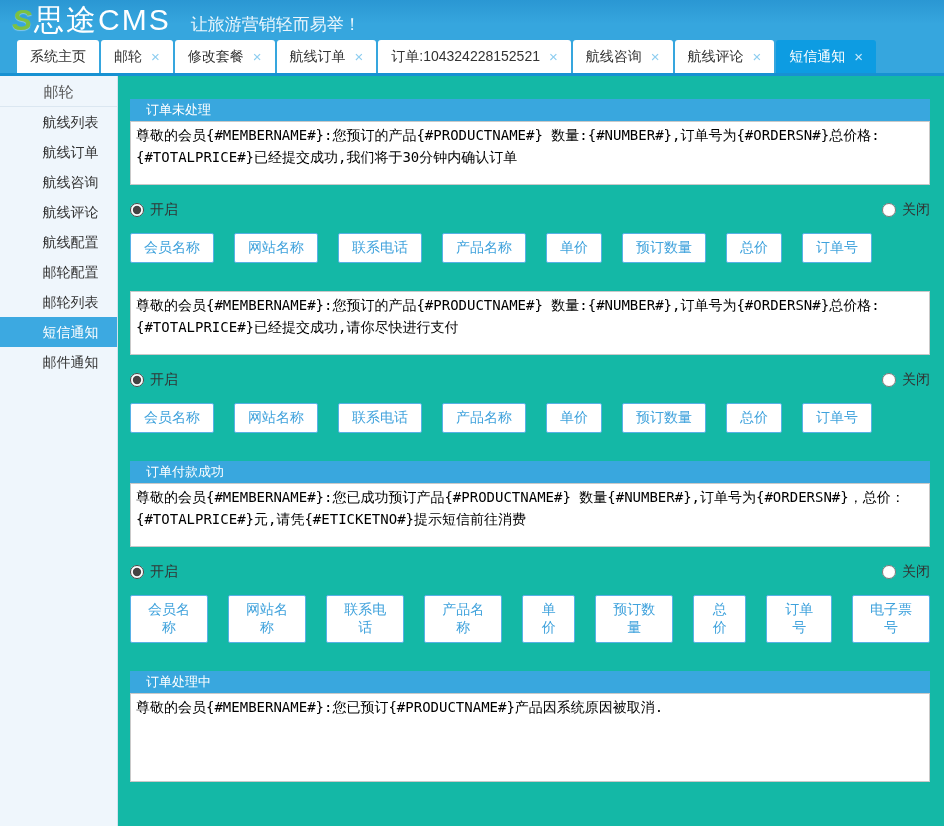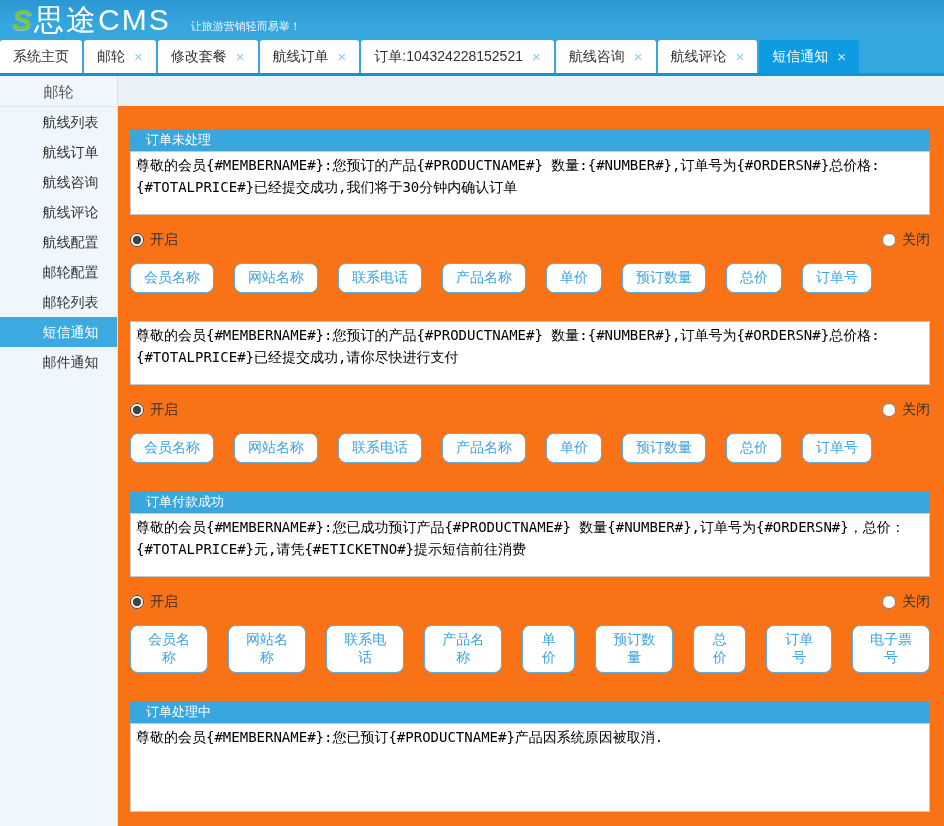--- a/index.html
+++ b/index.html
@@ -7,57 +7,57 @@
     font-family:"Liberation Sans","DejaVu Sans",sans-serif; }
   .app { width:944px; height:826px; display:flex; flex-direction:column; }
 
   
   .topbar { height:40px; background:linear-gradient(180deg,#2a97d3,#36a6de 60%);
     display:flex; align-items:center; padding-left:12px; flex:0 0 auto; }
   .logo { display:flex; align-items:baseline; }
   .logo-s { font-size:30px; font-weight:bold; font-style:italic; color:#7cc142;
     text-shadow:0 1px 1px rgba(255,255,255,.4); margin-right:2px; line-height:1; }
   .logo-text { color:#fff; font-size:30px; letter-spacing:2px; line-height:1; }
-  .tagline { color:#ecf7fd; font-size:11px; margin-left:20px; }
+  .tagline { color:#ecf7fd; font-size:17px; margin-left:20px; }
 
   
   .tabwrap { background:#36a6de; border-bottom:3px solid #1791d2; flex:0 0 auto; }
-  .tabbar { display:flex; gap:2px; height:33px; align-items:stretch; }
+  .tabbar { display:flex; gap:2px; height:33px; align-items:stretch;padding-left:17px; }
   .tab { background:#fff; border-radius:3px 3px 0 0; display:flex; align-items:center;
     padding:0 13px; font-size:14px; color:#333; cursor:pointer; white-space:nowrap; }
   .tab.active { background:#0d9ce2; color:#fff; }
   .tab-close { margin-left:9px; color:#8ccdf0; font-size:15px; line-height:1; cursor:pointer; }
   .tab.active .tab-close { color:#cdeafa; }
 
   
   .body { flex:1 1 auto; display:flex; min-height:0; }
   .sidebar { width:118px; flex:0 0 auto; background:#eff6fc; border-right:1px solid #d3e2ee; }
   .sidebar-title { height:31px; line-height:31px; text-align:center; color:#555;
     font-size:15px; border-bottom:1px solid #dbe7f1; }
   .side-item { height:30px; line-height:30px; text-align:center; font-size:14px;
     color:#333; cursor:pointer;padding-left:24px; }
   .side-item.active { background:#3ca9e1; color:#fff; }
 
-  .content { flex:1 1 auto; background:#f97316; display:flex; flex-direction:column; min-width:0; }
+  .content { flex:1 1 auto; background:#14b8a6; display:flex; min-width:0; }
   .topstrip { height:30px; background:#e9f2f9; flex:0 0 auto; }
   .sections { padding:23px 14px 0 12px; overflow:hidden; }
 
   .section { margin-bottom:28px; }
   .sec-header { height:22px; line-height:22px; background:#39a7de; color:#fff;
     font-size:13px; padding-left:16px; }
   .sec-text { display:block; width:100%; height:64px; border:1px solid #c9c9c9;
     resize:none; font-family:"DejaVu Sans Mono","Liberation Mono",monospace;
     font-size:14px; line-height:1.55; padding:3px 5px; color:#000; outline:none; }
   .section:last-child .sec-text { height:89px; }
   .radio-row { margin-top:16px; display:flex; gap:32px; align-items:center; font-size:14px; color:#333;justify-content:space-between; }
   .radio-item { display:flex; align-items:center; gap:6px; cursor:pointer; }
   .radio-item input { width:14px; height:14px; accent-color:#444; }
   .btn-row { margin-top:14px; display:flex; gap:20px; }
   .field-btn { background:#fff; border:1px solid #58b1e6; color:#3fa2dc; font-size:14px;
-    padding:5px 13px; border-radius:8px; cursor:pointer;
+    padding:5px 13px; border-radius:2px; cursor:pointer;
     font-family:"Liberation Sans","DejaVu Sans",sans-serif; }
 </style>
 </head>
 <body>
 
 <div class="app">
 
   <header class="topbar">
     <div class="logo">
       <span class="logo-s">S</span>

